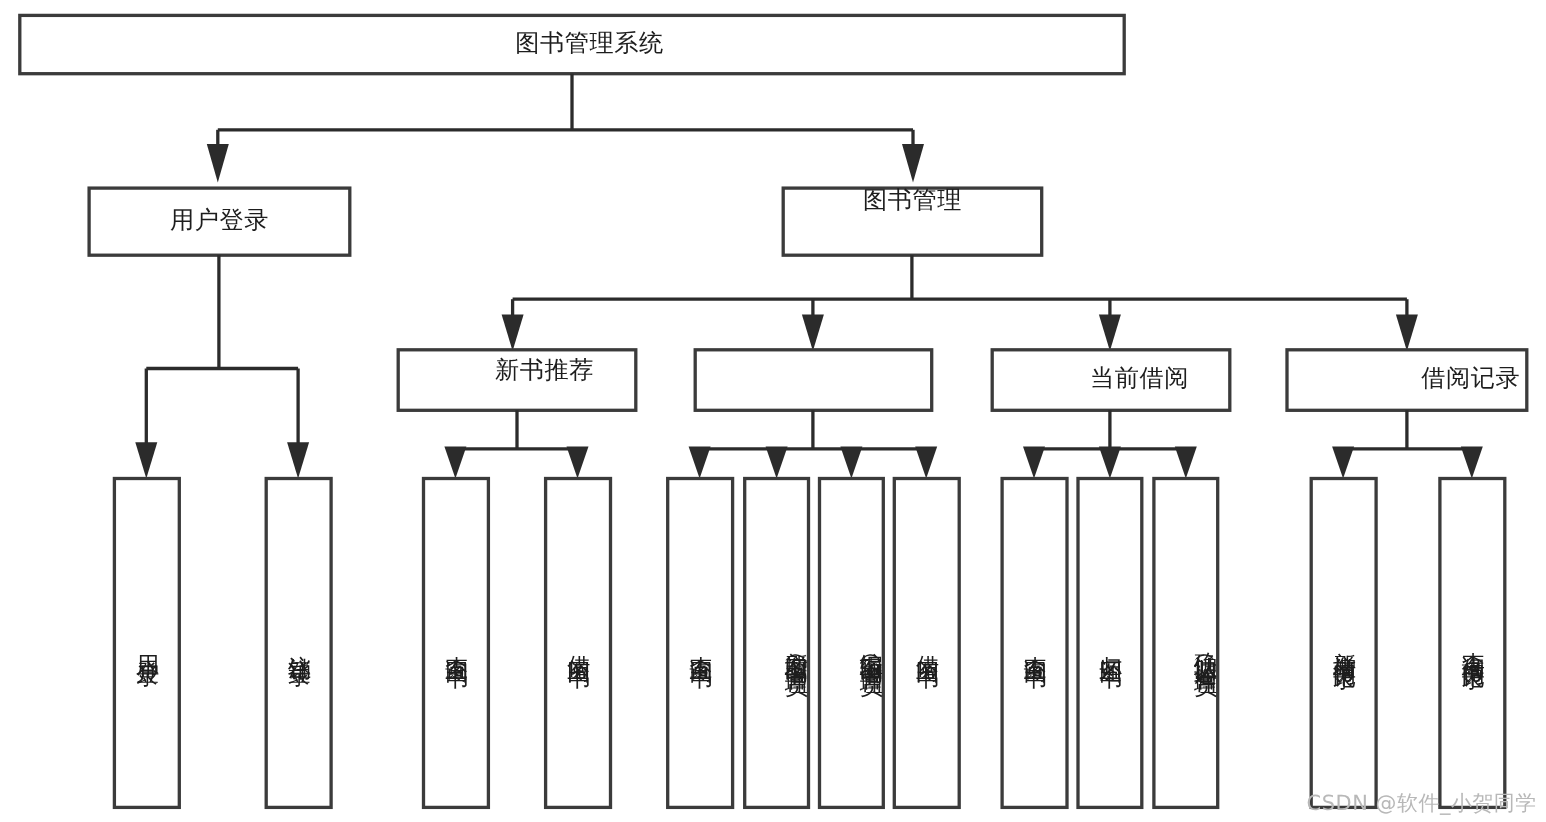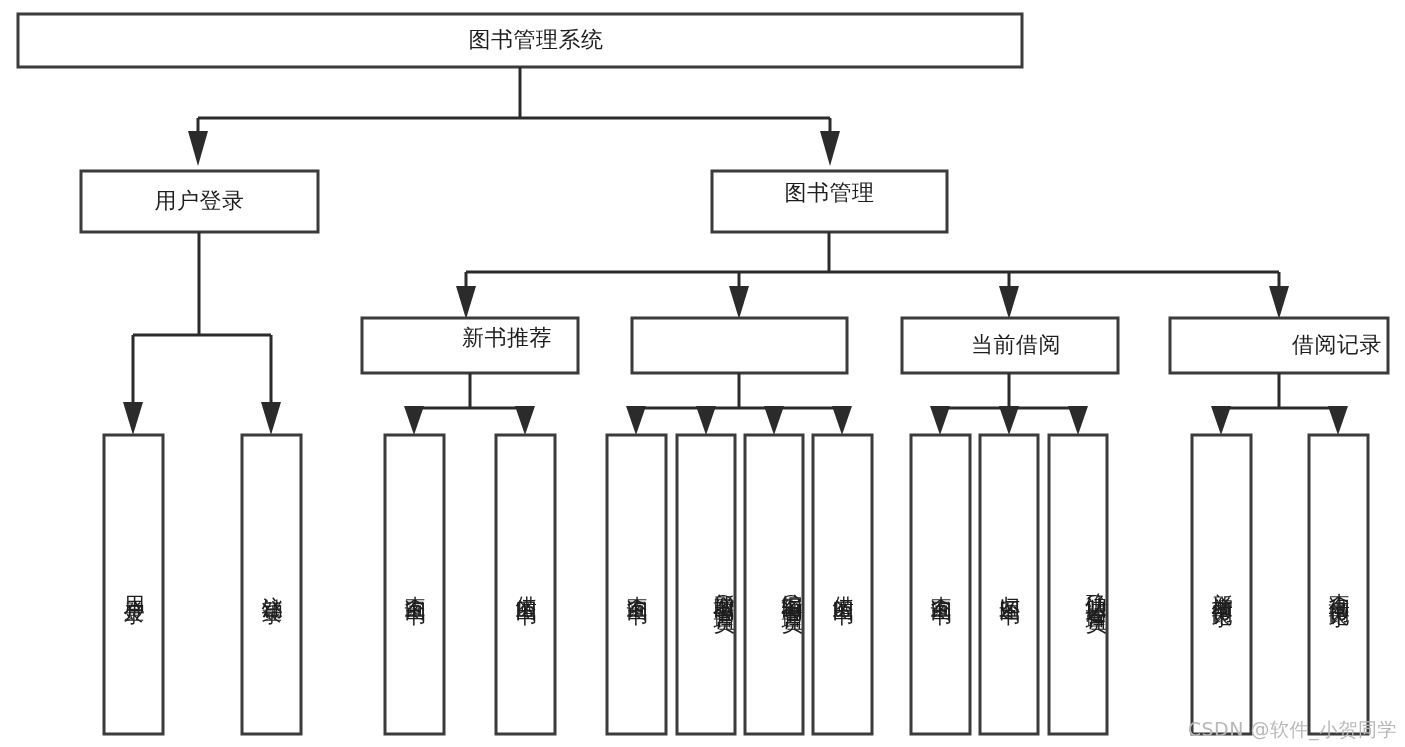--- a/index.html
+++ b/index.html
@@ -150,24 +150,24 @@
     <rect class="node-box" x="1049" y="435" width="58" height="299"></rect>
 
     <rect class="node-box" x="1192" y="435" width="59" height="299"></rect>
     <rect class="node-box" x="1309" y="435" width="59" height="299"></rect>
 
   </svg>
 
   <div class="node-label" style="left:34px; top:14px; width:1004px; height:53px;">图书管理系统</div>
 
   <div class="node-label" style="left:81px; top:171px; width:237px; height:61px;">用户登录</div>
-  <div class="node-label" style="left:712px; top:163px; width:235px; height:61px;">图书管理</div>
+  <div class="node-label" style="left:712px; top:153px; width:235px; height:61px;">图书管理</div>
 
-  <div class="node-label" style="left:358px; top:318px; width:216px; height:41px;padding-left:41px;">新书推荐</div>
-  <div class="node-label" style="left:914px; top:318px; width:204px; height:55px;">当前借阅</div>
+  <div class="node-label" style="left:346px; top:318px; width:216px; height:41px;padding-left:41px;">新书推荐</div>
+  <div class="node-label" style="left:934px; top:318px; width:204px; height:55px;">当前借阅</div>
   <div class="node-label" style="left:1215px; top:318px; width:188px; height:55px;margin-left:28px;">借阅记录</div>
 
   <div class="node-label vertical" style="left:104px; top:435px; width:59px; height:299px;">用户登录</div>
   <div class="node-label vertical" style="left:242px; top:435px; width:59px; height:299px;">注销登录</div>
 
   <div class="node-label vertical" style="left:385px; top:435px; width:59px; height:299px;">查询图书</div>
   <div class="node-label vertical" style="left:496px; top:435px; width:59px; height:299px;">借阅图书</div>
 
   <div class="node-label vertical" style="left:607px; top:435px; width:59px; height:299px;">查询图书</div>
   <div class="node-label vertical" style="left:677px; top:435px; width:58px; height:299px; align-items:flex-start; padding-top:10px; box-sizing:border-box;">新增图书（管理员）</div>

